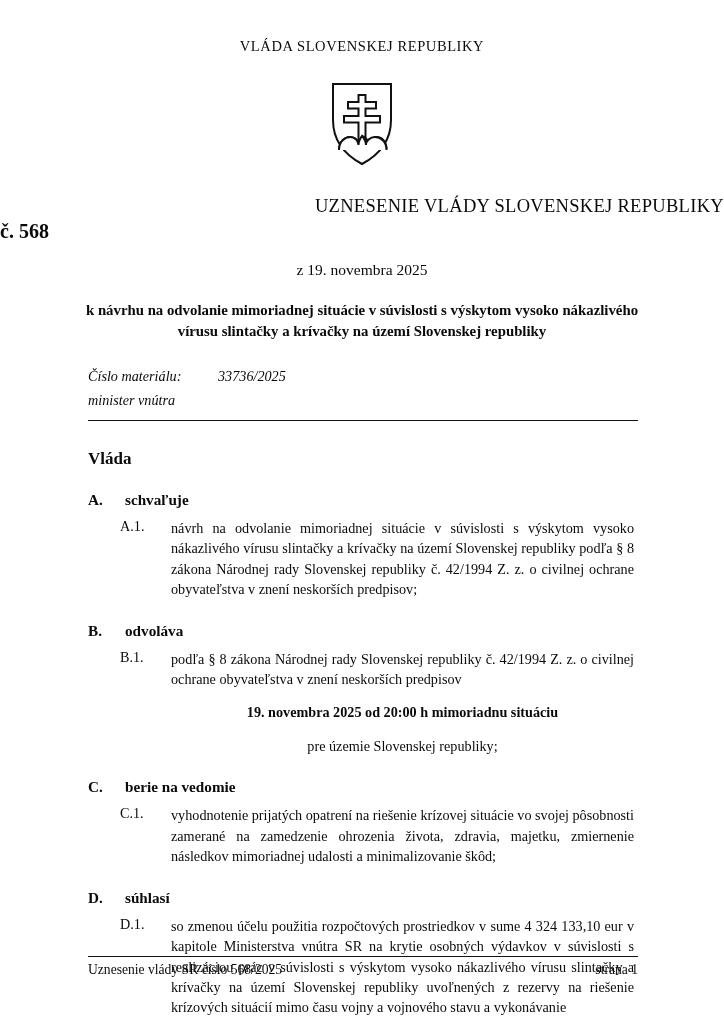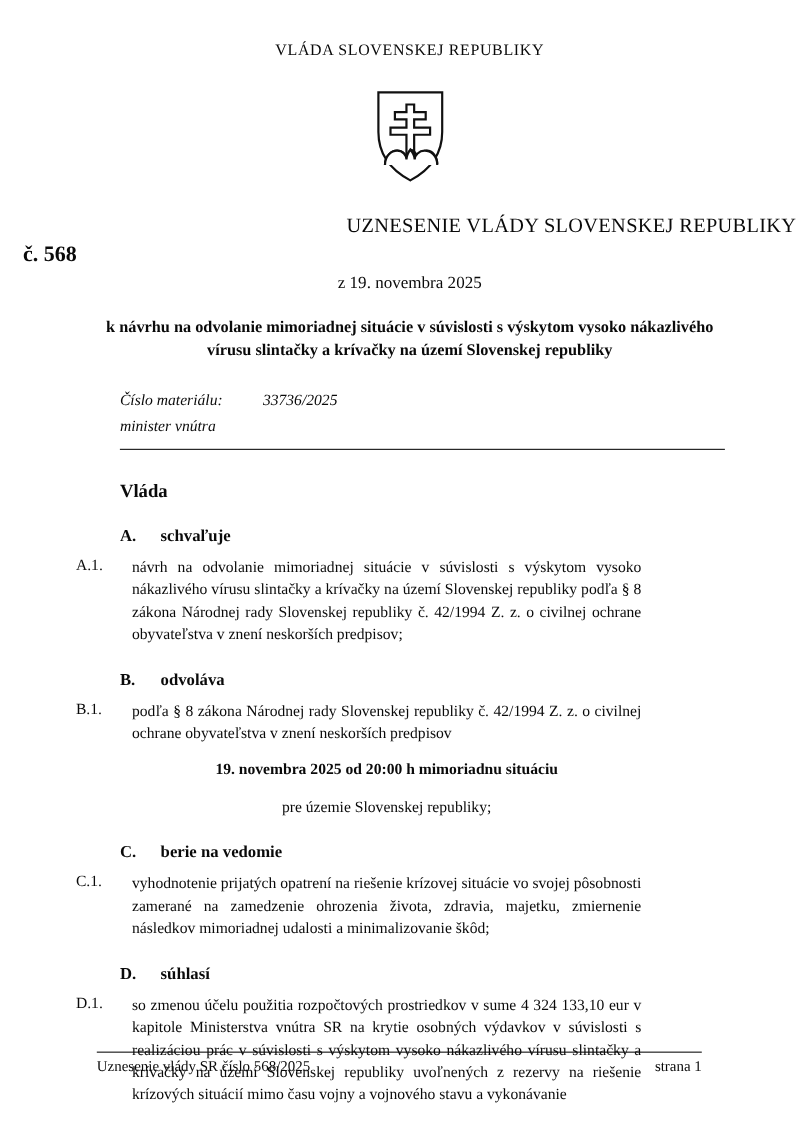--- a/index.html
+++ b/index.html
@@ -15,21 +15,20 @@
     color: #0a0a0a;
     overflow: hidden;
   }
 
   .page {
     position: absolute;
     left: 0; top: 0;
     width: 724px;
     height: 1024px;
     box-sizing: border-box;
-    padding-left: 21px;
   }
 
   
   .gov-header {
     text-align: center;
     font-size: 14.5px;
     letter-spacing: 0.6px;
     padding-top: 38px;
   }
 
@@ -48,21 +47,21 @@
   }
   .doc-number {
     text-align: left;
     font-size: 20px;
     font-weight: bold;
     margin-top: 3px;
   }
   .doc-date {
     text-align: center;
     font-size: 15.5px;
-    margin-top: 6px;
+    margin-top: 18px;
   }
 
   .subject {
     margin: 21px auto 1px auto;
     width: 556px;
     text-align: center;
     font-size: 14.8px;
     font-weight: bold;
     line-height: 1.42;
   }
@@ -97,21 +96,21 @@
     display: flex;
     margin-left: 88px;
     font-size: 15.2px;
     font-weight: bold;
   }
   .section-letter { width: 37px; flex: none; }
   .section-title { flex: 1; }
 
   .clause {
     display: flex;
-    margin: 9px 0 0 48px;
+    margin: 9px 0 0 120px;
     width: 514px;
   }
   .clause-label {
     width: 51px;
     flex: none;
     font-size: 14.2px;
   }
   .clause-body {
     flex: 1;
     font-size: 14.2px;

